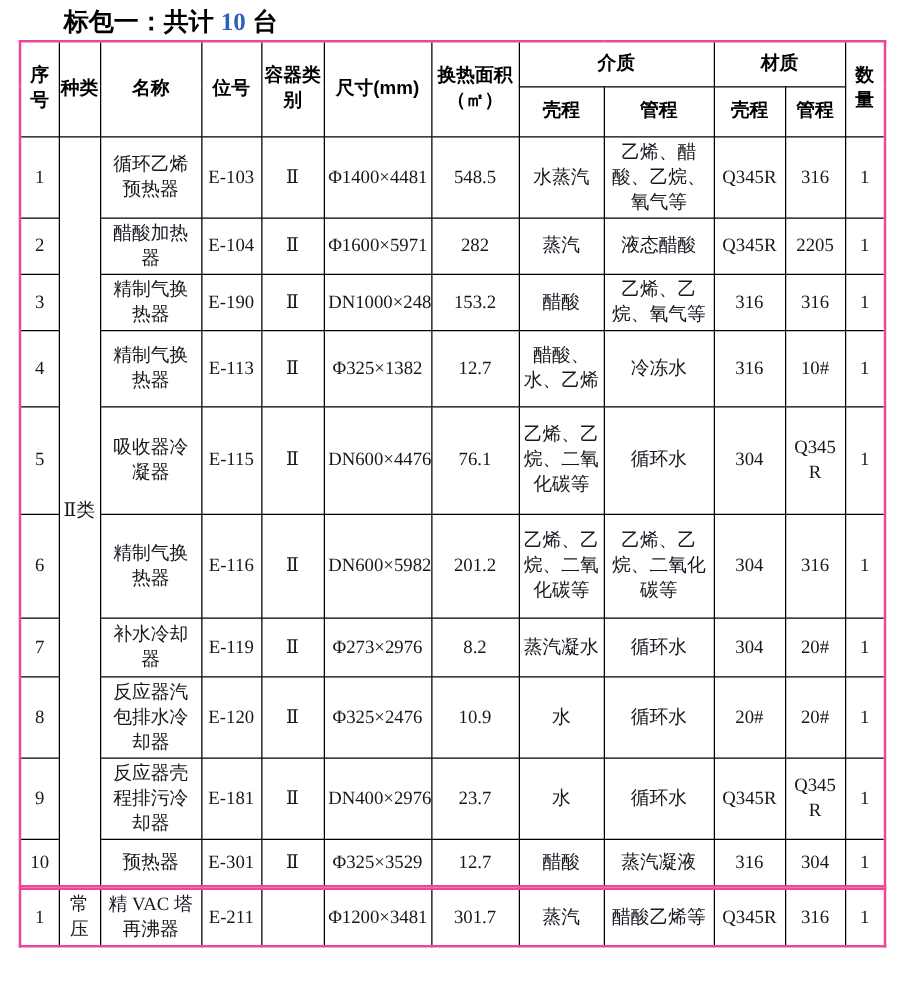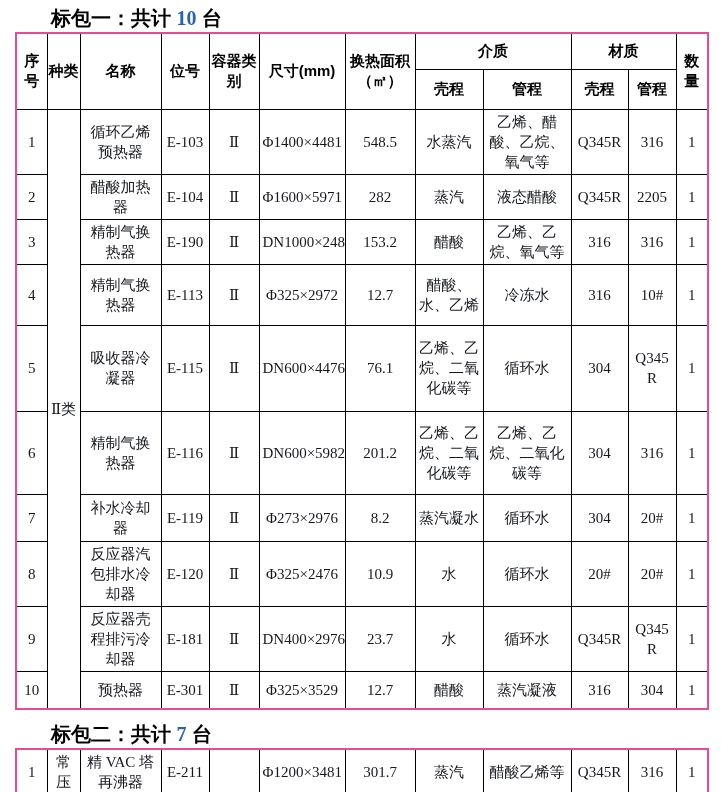--- a/index.html
+++ b/index.html
@@ -132,21 +132,21 @@
           <td class="c-tube_m">乙烯、乙烷、氧气等</td>
           <td class="c-shell_mat">316</td>
           <td class="c-tube_mat">316</td>
           <td class="c-qty">1</td>
         </tr>
         <tr>
           <td class="c-seq">4</td>
           <td class="c-name">精制气换热器</td>
           <td class="c-tag">E-113</td>
           <td class="c-cls">Ⅱ</td>
-          <td class="c-size">Φ325×2972</td>
+          <td class="c-size">Φ325×1382</td>
           <td class="c-area">12.7</td>
           <td class="c-shell_m">醋酸、水、乙烯</td>
           <td class="c-tube_m">冷冻水</td>
           <td class="c-shell_mat">316</td>
           <td class="c-tube_mat">10#</td>
           <td class="c-qty">1</td>
         </tr>
         <tr>
           <td class="c-seq">5</td>
           <td class="c-name">吸收器冷凝器</td>
@@ -221,21 +221,20 @@
           <td class="c-area">12.7</td>
           <td class="c-shell_m">醋酸</td>
           <td class="c-tube_m">蒸汽凝液</td>
           <td class="c-shell_mat">316</td>
           <td class="c-tube_mat">304</td>
           <td class="c-qty">1</td>
         </tr>
       </tbody>
   </table>
 
-  <h2 class="pkg-title second"><span>标包二：共计 </span><span class="num">7</span><span> 台</span></h2>
 
   <table class="spec" id="t2">
     <colgroup>
       <col style="width:31px">
         <col style="width:33px">
         <col style="width:81px">
       <col style="width:48px">
         <col style="width:50px">
         <col style="width:86px">
       <col style="width:70px">

